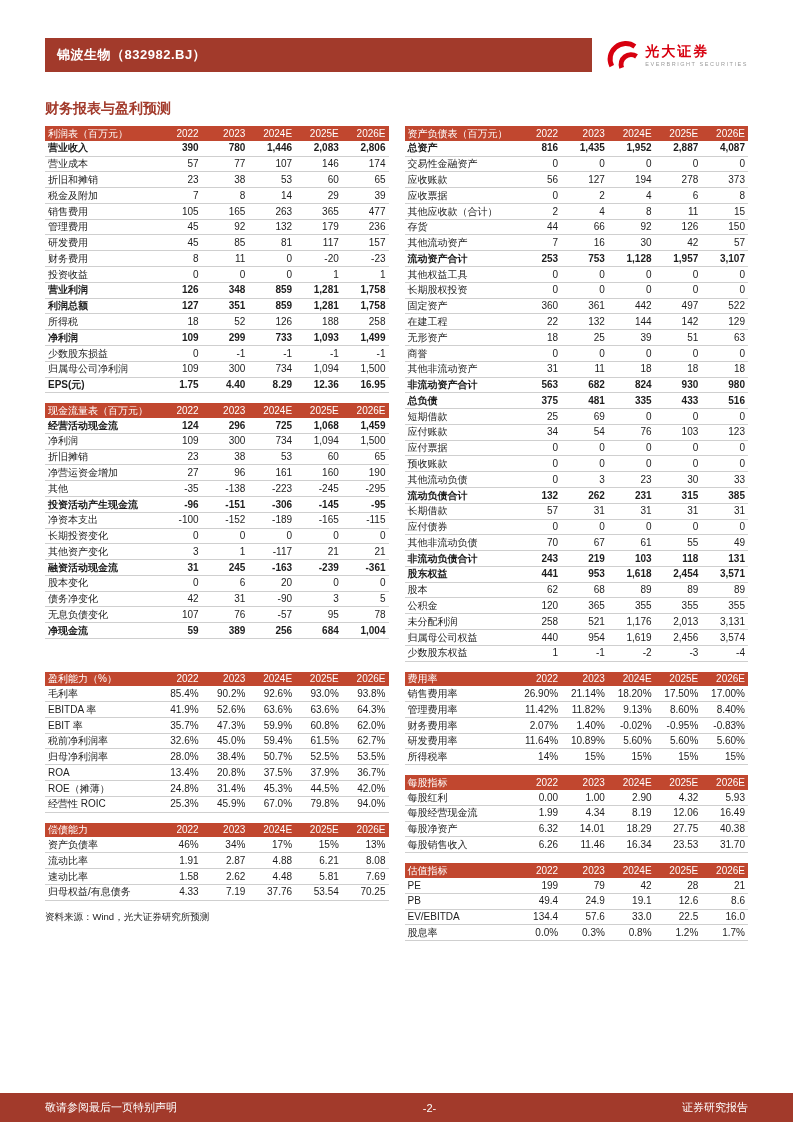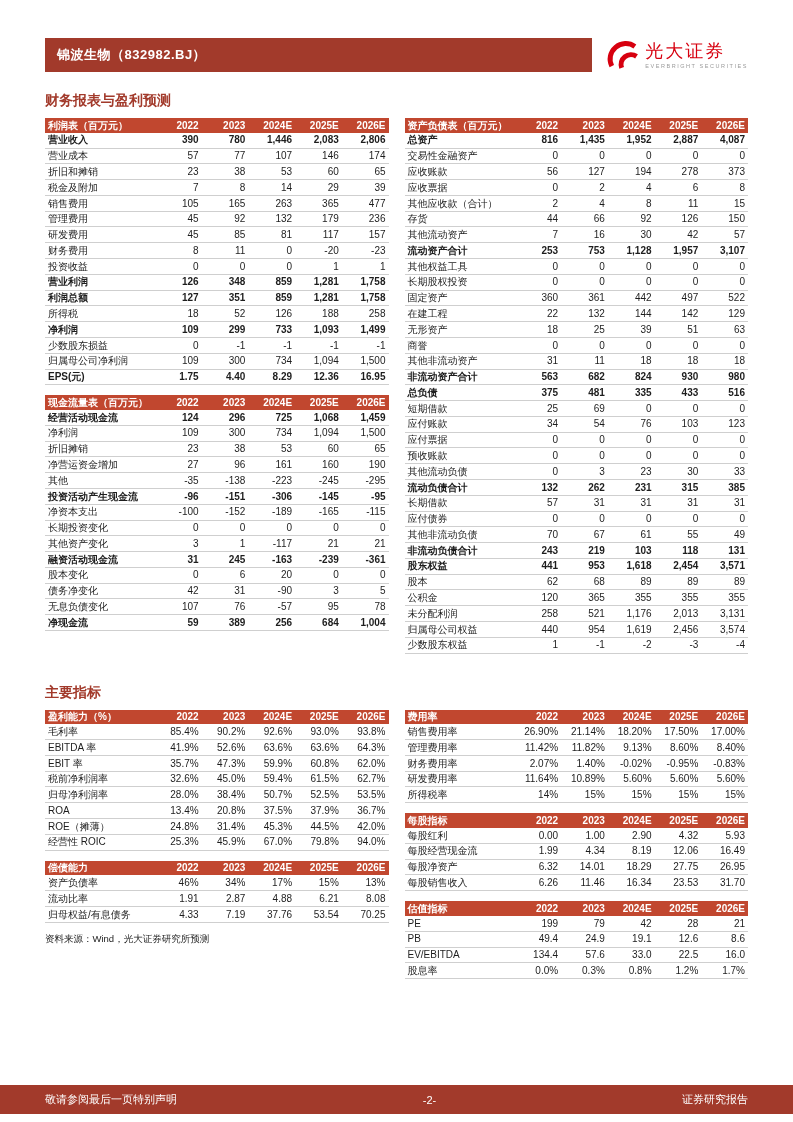--- a/index.html
+++ b/index.html
@@ -7,33 +7,33 @@
     --rowborder:#CFCFCF; --ink:#1d1d1d;
   }
   *{box-sizing:border-box;}
   body{margin:0;background:#e9e9e9;font-family:"Liberation Sans","DejaVu Sans",sans-serif;}
   .page{width:793px;height:1122px;background:#fff;margin:0 auto;position:relative;color:var(--ink);overflow:hidden;}
   .inner{padding:38px 45px 0 45px;}
   .topbar{display:flex;align-items:center;gap:14px;}
   .titlebar{flex:1;background:var(--bar);color:#fff;font-size:13px;font-weight:bold;padding:8px 12px;letter-spacing:.5px;}
   .logo{display:flex;align-items:center;gap:6px;flex:0 0 auto;}
   .logo-mark{width:33px;height:33px;display:block;}
-  .brand-cn{color:var(--logored);font-size:18px;font-weight:normal;letter-spacing:2px;line-height:1;}
+  .brand-cn{color:var(--logored);font-size:14px;font-weight:bold;letter-spacing:2px;line-height:1;}
   .brand-en{color:#9a9a9a;font-size:5.5px;letter-spacing:1.55px;margin-top:3px;}
-  .section-title{color:var(--bar);font-size:14px;font-weight:bold;margin:20px 0 8px 0;}
+  .section-title{color:var(--bar);font-size:14px;font-weight:bold;margin:28px 0 8px 0;}
   .grid{display:flex;gap:16px;align-items:flex-start;}
   .col{flex:1;min-width:0;}
   table{width:100%;border-collapse:collapse;table-layout:fixed;margin-bottom:10px;}
   th,td{font-size:10px;line-height:1.16;padding:1.6px 3px;text-align:right;white-space:nowrap;overflow:hidden;}
-  thead th{background:var(--thead);color:#fff;font-weight:bold;}
+  thead th{background:var(--thead);color:#fff;font-weight:normal;}
   th.c-label,td.c-label{text-align:left;width:32%;}
   tbody tr{border-bottom:1px solid var(--rowborder);}
   tbody tr.bold{font-weight:bold;}
   .source{font-size:9.5px;color:#222;}
-  .footer{position:absolute;left:0;right:0;bottom:8px;background:var(--bar);color:#fff;
+  .footer{position:absolute;left:0;right:0;bottom:0;background:var(--bar);color:#fff;
           display:flex;align-items:center;justify-content:space-between;padding:7px 45px;font-size:11px;}
 </style>
 </head>
 <body>
 
 <div class="page">
   <div class="inner">
 
     <div class="topbar">
       <div class="titlebar">
@@ -599,21 +599,20 @@
                 <td>-1</td>
                 <td>-2</td>
                 <td>-3</td>
                 <td>-4</td>
               </tr>
             </tbody>
           </table>
       </div>
     </div>
 
-    <div class="section-title">主要指标</div>
 
     <div class="grid">
       <div class="col">
         <table>
             <thead>
               <tr>
                 <th class="c-label">盈利能力（%）</th>
                 <th>2022</th>
                 <th>2023</th>
                 <th>2024E</th>
@@ -708,20 +707,28 @@
                 <td>15%</td>
                 <td>13%</td>
               </tr>
               <tr>
                 <td class="c-label">流动比率</td>
                 <td>1.91</td>
                 <td>2.87</td>
                 <td>4.88</td>
                 <td>6.21</td>
                 <td>8.08</td>
+              </tr>
+              <tr>
+                <td class="c-label">速动比率</td>
+                <td>1.58</td>
+                <td>2.62</td>
+                <td>4.48</td>
+                <td>5.81</td>
+                <td>7.69</td>
               </tr>
               <tr>
                 <td class="c-label">归母权益/有息债务</td>
                 <td>4.33</td>
                 <td>7.19</td>
                 <td>37.76</td>
                 <td>53.54</td>
                 <td>70.25</td>
               </tr>
             </tbody>
@@ -810,21 +817,21 @@
                 <td>8.19</td>
                 <td>12.06</td>
                 <td>16.49</td>
               </tr>
               <tr>
                 <td class="c-label">每股净资产</td>
                 <td>6.32</td>
                 <td>14.01</td>
                 <td>18.29</td>
                 <td>27.75</td>
-                <td>26.95</td>
+                <td>40.38</td>
               </tr>
               <tr>
                 <td class="c-label">每股销售收入</td>
                 <td>6.26</td>
                 <td>11.46</td>
                 <td>16.34</td>
                 <td>23.53</td>
                 <td>31.70</td>
               </tr>
             </tbody>

